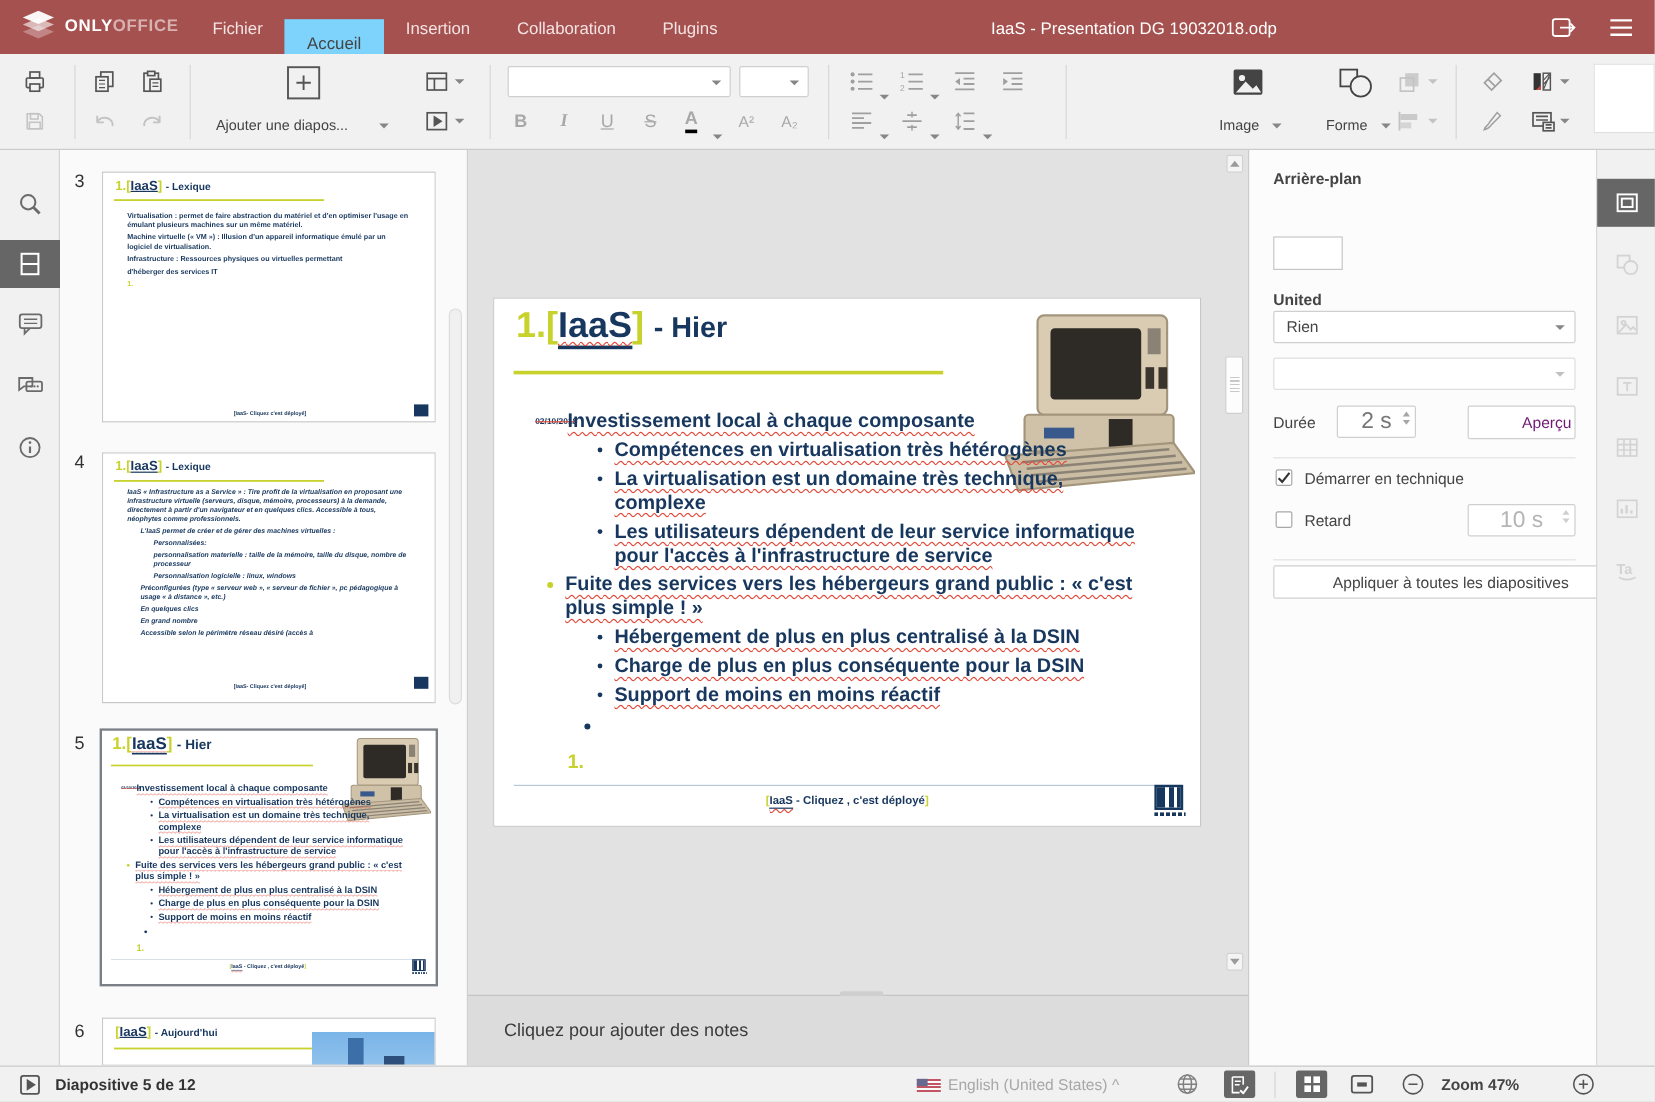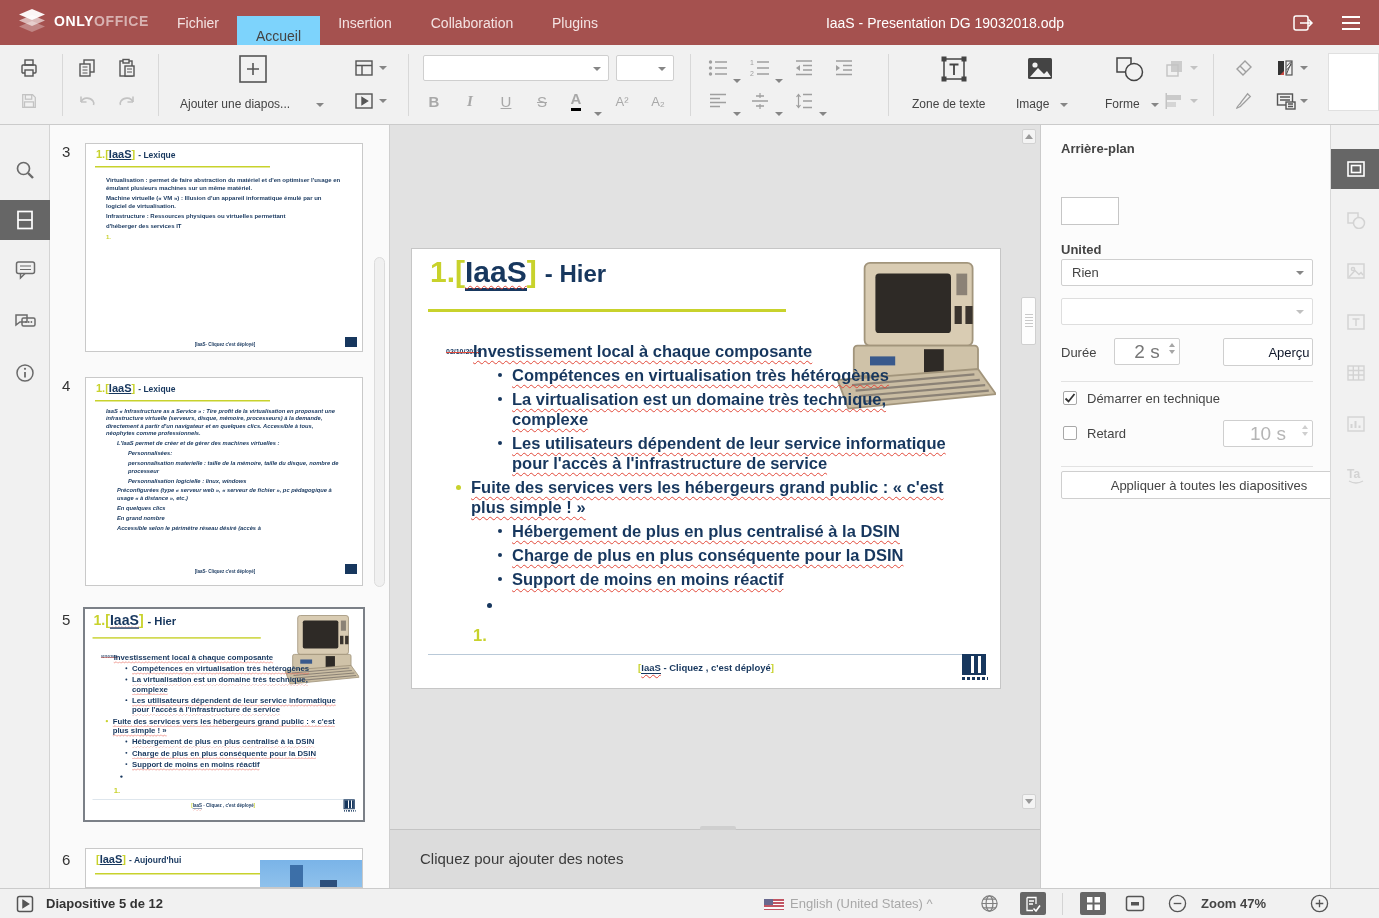--- a/index.html
+++ b/index.html
@@ -112,21 +112,21 @@
   .sel-box .chv { position:absolute; right:8px; }
   .swatch { position:absolute; left:20px; top:72px; width:58px; height:28px; background:#fff; border:1px solid #c6c6c6; }
   .spin { position:absolute; background:#fff; border:1px solid #cfcfcf; border-radius:2px; font-size:19px; color:#777; display:flex; align-items:center; justify-content:center; }
   .spin.dis { color:#b5b5b5; }
   .spin .arrows { position:absolute; right:4px; top:4px; display:flex; flex-direction:column; gap:3px; }
   .spin .tu { width:0;height:0;border-left:3px solid transparent;border-right:3px solid transparent;border-bottom:4px solid #a6a6a6; }
   .spin .td { width:0;height:0;border-left:3px solid transparent;border-right:3px solid transparent;border-top:4px solid #a6a6a6; }
   .rp-div { position:absolute; left:20px; width:252px; height:1px; background:#e2e2e2; }
   .cb { position:absolute; width:14px; height:14px; background:#fff; border:1px solid #a8a8a8; border-radius:2px; display:flex; align-items:center; justify-content:center; }
   .btn { position:absolute; background:#fff; border:1px solid #cfcfcf; border-radius:2px; color:#444; font-size:13px; display:flex; align-items:center; justify-content:center; }
-  .btn.dis { color:#0f172a;padding-left:42px; }
+  .btn.dis { color:#701a75;padding-left:42px; }
 
   
   #ricons { position:absolute; left:1330px; top:125px; width:49px; height:763px; background:#f1f1f1; border-left:1px solid #d8d8d8; }
   .ric { position:absolute; left:0; width:49px; height:40px; display:flex; align-items:center; justify-content:center; color:#d3d3d3; }
   .ric.selected { background:#666; color:#fff; }
 
   
   #statusbar { position:absolute; left:0; top:888px; width:1379px; height:30px; background:#f1f1f1; border-top:1px solid #cbcbcb; }
   .sb-counter { position:absolute; left:46px; top:7px; font-size:13px; font-weight:bold; color:#333; }
   .sb-lang { position:absolute; left:790px; top:7px; font-size:13px; color:#a8a8a8; }
@@ -345,31 +345,20 @@
   <span class="chv chvp" style="left:775px;top:67px;"></span>
   <div class="tb gr" style="left:792px;top:42px;width:24px;">
     <svg width="18" height="16" viewBox="0 0 18 16" stroke="currentColor" stroke-width="1.5" fill="none">
       <path d="M8 1.5 H17 M8 8 H17 M8 14.5 H17"></path>
         <path d="M3.5 2 V14 M1.5 4 L3.5 1.5 5.5 4 M1.5 12 L3.5 14.5 5.5 12" stroke-width="1.2"></path>
     </svg>
   </div>
   <span class="chv chvp" style="left:819px;top:67px;"></span>
   <div class="tsep" style="left:888px;"></div>
 
-  <div style="position:absolute;left:900px;top:4px;width:108px;height:72px;">
-    <svg width="28" height="28" viewBox="0 0 28 28" style="position:absolute;left:40px;top:6px;" fill="none" stroke="#444" stroke-width="1.5">
-      <rect x="4" y="4" width="20" height="20"></rect>
-      <rect x="1.5" y="1.5" width="5" height="5" fill="#444" stroke="none"></rect>
-        <rect x="21.5" y="1.5" width="5" height="5" fill="#444" stroke="none"></rect>
-      <rect x="1.5" y="21.5" width="5" height="5" fill="#444" stroke="none"></rect>
-        <rect x="21.5" y="21.5" width="5" height="5" fill="#444" stroke="none"></rect>
-      <path d="M9.5 9.5 H18.5 M14 9.5 V20" stroke-width="1.8"></path>
-    </svg>
-    <span class="biglbl" style="left:12px;top:48px;">Zone de texte</span>
-  </div>
   <div style="position:absolute;left:1008px;top:4px;width:64px;height:72px;">
     <svg width="28" height="26" viewBox="0 0 28 26" style="position:absolute;left:18px;top:7px;">
       <rect x="2" y="2" width="24" height="21" rx="1.5" fill="#444"></rect>
       <circle cx="9" cy="9" r="2.6" fill="#f1f1f1"></circle>
       <path d="M4 21 L12 12 18 18 21 15 25 21 Z" fill="#f1f1f1"></path>
     </svg>
     <span class="biglbl" style="left:8px;top:48px;">Image</span>
     <span class="chv chvp" style="left:52px;top:54px;"></span>
   </div>
   <div style="position:absolute;left:1078px;top:4px;width:66px;height:72px;margin-left:19px;">

